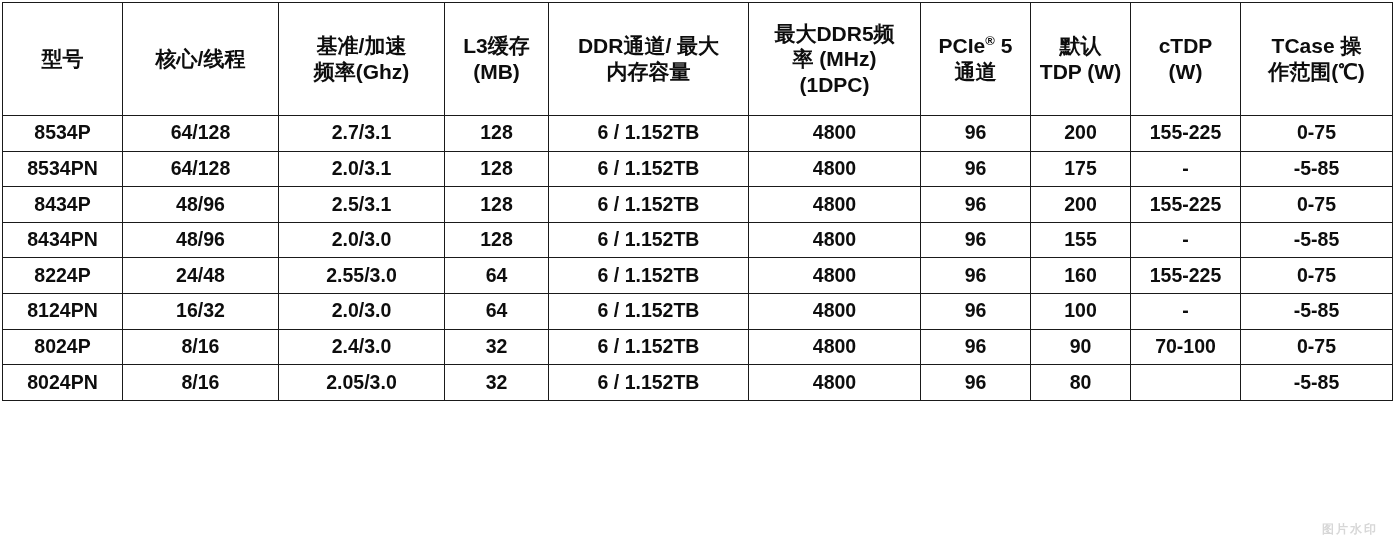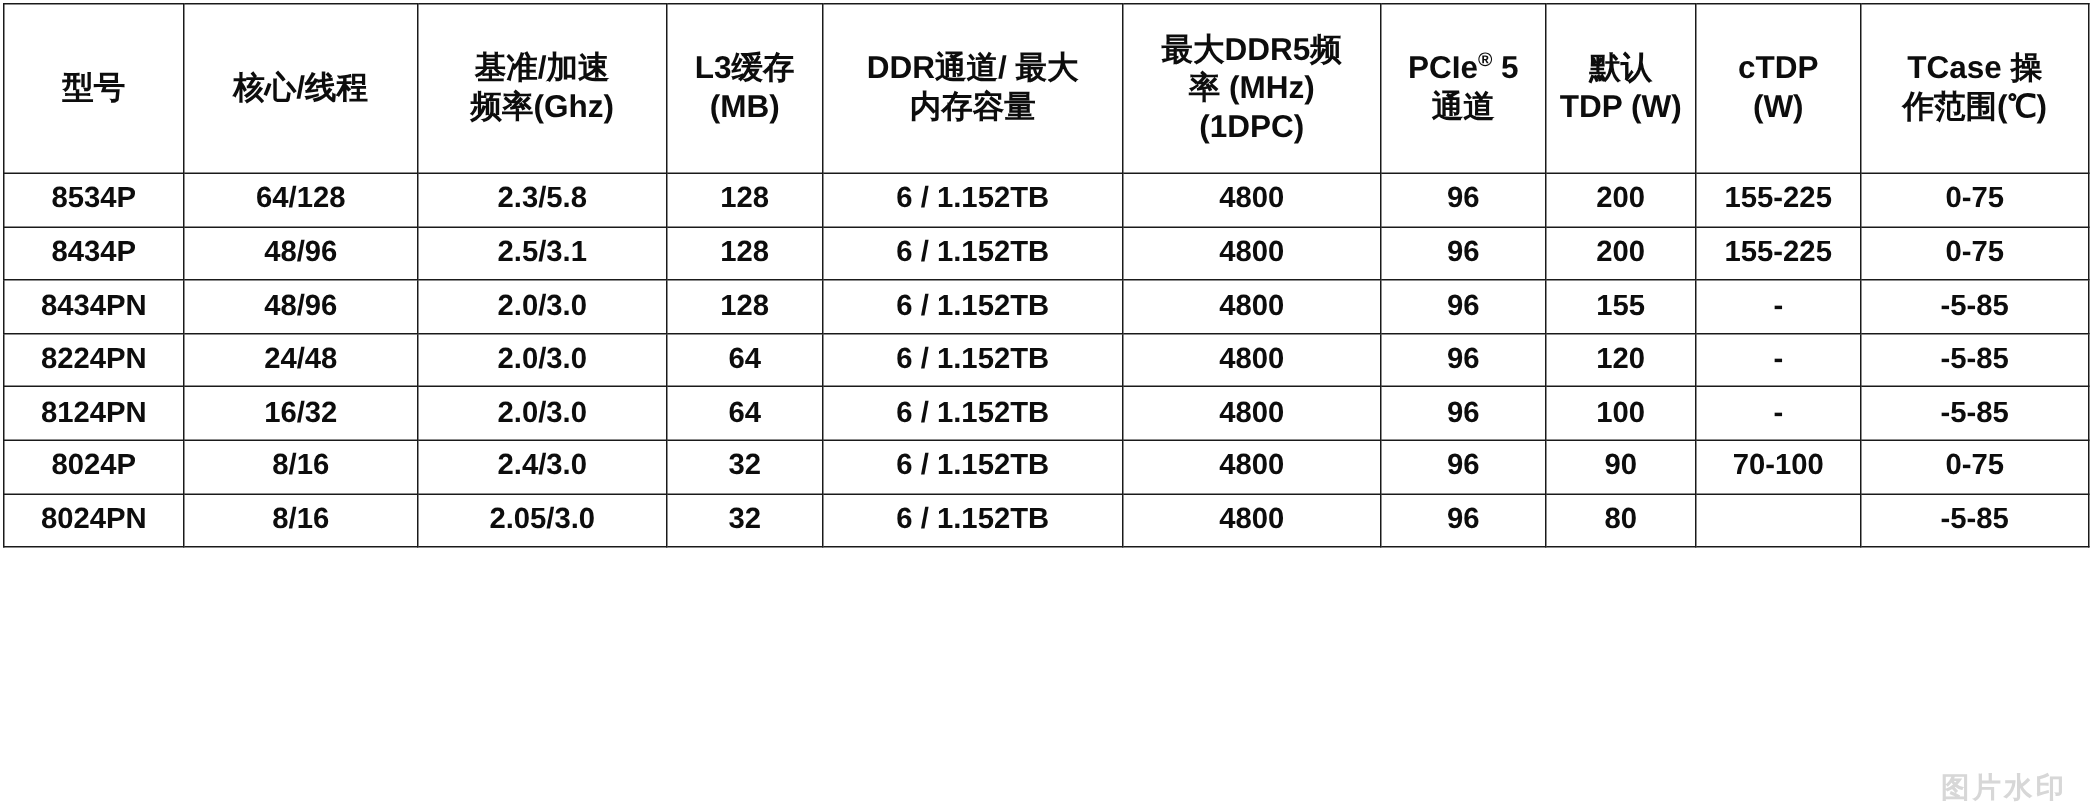--- a/index.html
+++ b/index.html
@@ -65,21 +65,21 @@
   }
   td.model {
     text-align: left;
     padding-left: 10px;
     margin-left: 44px;
   }
   .watermark {
     position: absolute;
     right: 16px;
     bottom: 4px;
-    font-size: 19px;
+    font-size: 12px;
     color: #d7d7d7;
     letter-spacing: 2px;
     font-weight: bold;
     pointer-events: none;
   }
 </style>
 </head>
 <body>
 
 <div class="sheet">
@@ -136,28 +136,40 @@
           <th>
             <span class="hdr-line">TCase 操</span>
             <span class="hdr-line">作范围(℃)</span>
           </th>
         </tr>
     </thead>
     <tbody>
         <tr>
           <td class="model">8534P</td>
           <td>64/128</td>
-          <td>2.3/5.8</td>
+          <td>2.7/3.1</td>
           <td>128</td>
           <td>6 / 1.152TB</td>
           <td>4800</td>
           <td>96</td>
           <td>200</td>
           <td>155-225</td>
           <td>0-75</td>
+        </tr>
+        <tr>
+          <td class="model">8534PN</td>
+          <td>64/128</td>
+          <td>2.0/3.1</td>
+          <td>128</td>
+          <td>6 / 1.152TB</td>
+          <td>4800</td>
+          <td>96</td>
+          <td>175</td>
+          <td>-</td>
+          <td>-5-85</td>
         </tr>
         <tr>
           <td class="model">8434P</td>
           <td>48/96</td>
           <td>2.5/3.1</td>
           <td>128</td>
           <td>6 / 1.152TB</td>
           <td>4800</td>
           <td>96</td>
           <td>200</td>
@@ -170,30 +182,30 @@
           <td>2.0/3.0</td>
           <td>128</td>
           <td>6 / 1.152TB</td>
           <td>4800</td>
           <td>96</td>
           <td>155</td>
           <td>-</td>
           <td>-5-85</td>
         </tr>
         <tr>
-          <td class="model">8224PN</td>
+          <td class="model">8224P</td>
           <td>24/48</td>
-          <td>2.0/3.0</td>
+          <td>2.55/3.0</td>
           <td>64</td>
           <td>6 / 1.152TB</td>
           <td>4800</td>
           <td>96</td>
-          <td>120</td>
-          <td>-</td>
-          <td>-5-85</td>
+          <td>160</td>
+          <td>155-225</td>
+          <td>0-75</td>
         </tr>
         <tr>
           <td class="model">8124PN</td>
           <td>16/32</td>
           <td>2.0/3.0</td>
           <td>64</td>
           <td>6 / 1.152TB</td>
           <td>4800</td>
           <td>96</td>
           <td>100</td>

